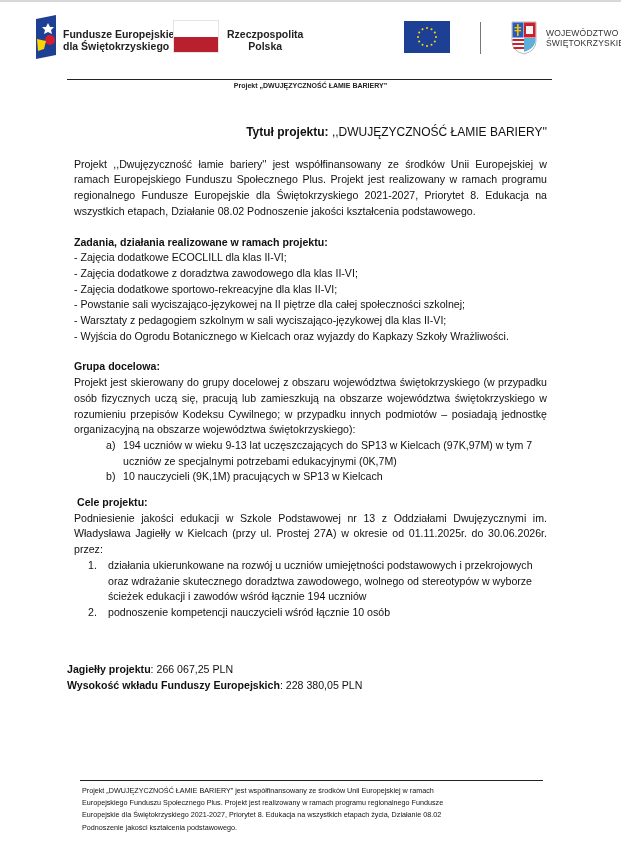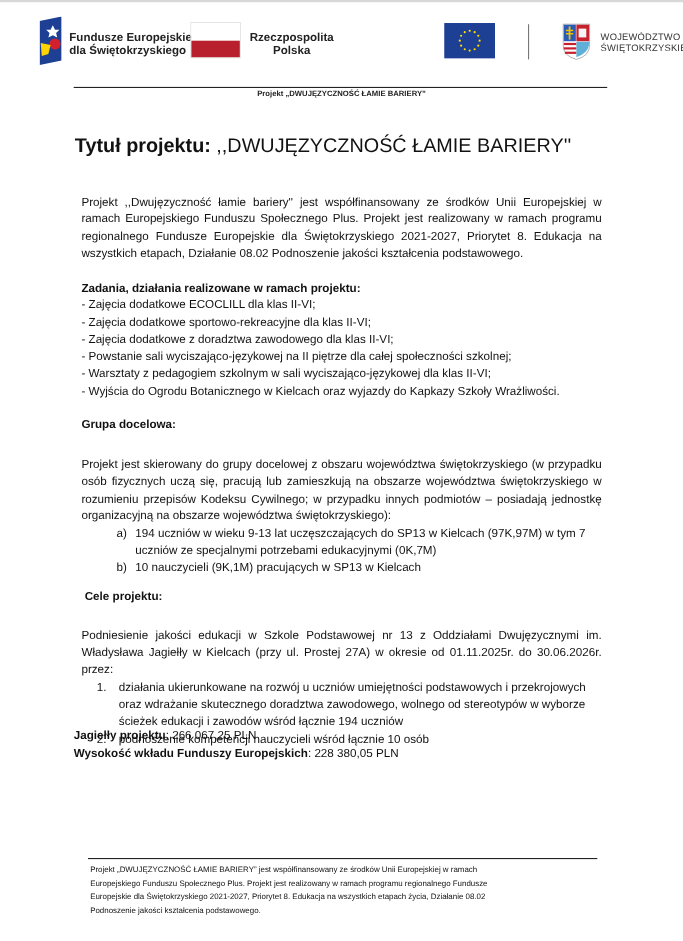--- a/index.html
+++ b/index.html
@@ -22,23 +22,23 @@
     .divider-v { left: 480px; top: 22px; width: 1px; height: 32px; background: #777; }
     .crest { left: 511px; top: 21px; width: 26px; height: 34px; }
     .woj-text { left: 546px; top: 28px; font-size: 8.5px; line-height: 10px; color: #333; letter-spacing: 0.2px; }
 
     
     .hdr-rule { left: 67px; top: 79px; width: 485px; height: 1px; background: #222; }
     .hdr-text { left: 0; top: 82px; width: 621px; text-align: center; font-size: 7px; font-weight: bold; color: #222; }
 
     
     .content { position: absolute; left: 74px; top: 125px; width: 473px; font-size: 10.6px; line-height: 15.7px; color: #111; }
-    .title { text-align: left; font-size: 18px; margin-left: -6px; }
+    .title { text-align: right; font-size: 12px; margin-left: -6px; }
     .title b { font-weight: bold; }
-    .just { text-align: justify; margin-top: 20px; }
+    .just { text-align: justify; }
     .gap { height: 15px; }
     .bold { font-weight: bold; }
     .sub-list { margin-left: 32px; }
     .sub-item { display: flex; }
     .sub-item .lbl { width: 17px; flex: none; }
     .sub-item .txt { flex: 1; }
     .num-list { margin-left: 14px; }
     .num-item { display: flex; }
     .num-item .lbl { width: 20px; flex: none; }
     .num-item .txt { flex: 1; }
@@ -121,22 +121,22 @@
     <b>Tytuł projektu:</b>
     <span>,,DWUJĘZYCZNOŚĆ ŁAMIE BARIERY''</span>
   </div>
   <div style="height:16px"></div>
 
   <p class="just">Projekt ,,Dwujęzyczność łamie bariery'' jest współfinansowany ze środków Unii Europejskiej w ramach Europejskiego Funduszu Społecznego Plus. Projekt jest realizowany w ramach programu regionalnego Fundusze Europejskie dla Świętokrzyskiego 2021-2027, Priorytet 8. Edukacja na wszystkich etapach, Działanie 08.02 Podnoszenie jakości kształcenia podstawowego.</p>
   <div class="gap"></div>
 
   <div class="bold">Zadania, działania realizowane w ramach projektu:</div>
   <div>- Zajęcia dodatkowe ECOCLILL dla klas II-VI;</div>
+  <div>- Zajęcia dodatkowe z doradztwa zawodowego dla klas II-VI;</div>
   <div>- Zajęcia dodatkowe sportowo-rekreacyjne dla klas II-VI;</div>
-  <div>- Zajęcia dodatkowe z doradztwa zawodowego dla klas II-VI;</div>
   <div>- Powstanie sali wyciszająco-językowej na II piętrze dla całej społeczności szkolnej;</div>
   <div>- Warsztaty z pedagogiem szkolnym w sali wyciszająco-językowej dla klas II-VI;</div>
   <div>- Wyjścia do Ogrodu Botanicznego w Kielcach oraz wyjazdy do Kapkazy Szkoły Wrażliwości.</div>
   <div class="gap"></div>
 
   <div class="bold">Grupa docelowa:</div>
   <p class="just">Projekt jest skierowany do grupy docelowej z obszaru województwa świętokrzyskiego (w przypadku osób fizycznych uczą się, pracują lub zamieszkują na obszarze województwa świętokrzyskiego w rozumieniu przepisów Kodeksu Cywilnego; w przypadku innych podmiotów – posiadają jednostkę organizacyjną na obszarze województwa świętokrzyskiego):</p>
   <div class="sub-list">
     <div class="sub-item">
       <span class="lbl">a)</span>

